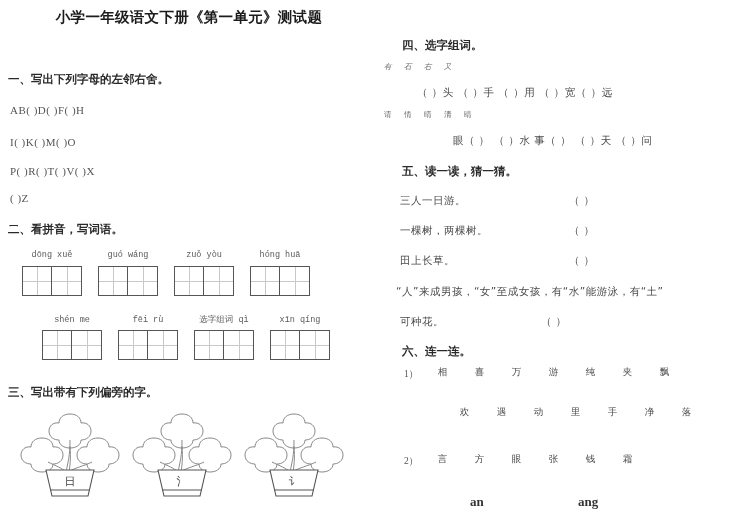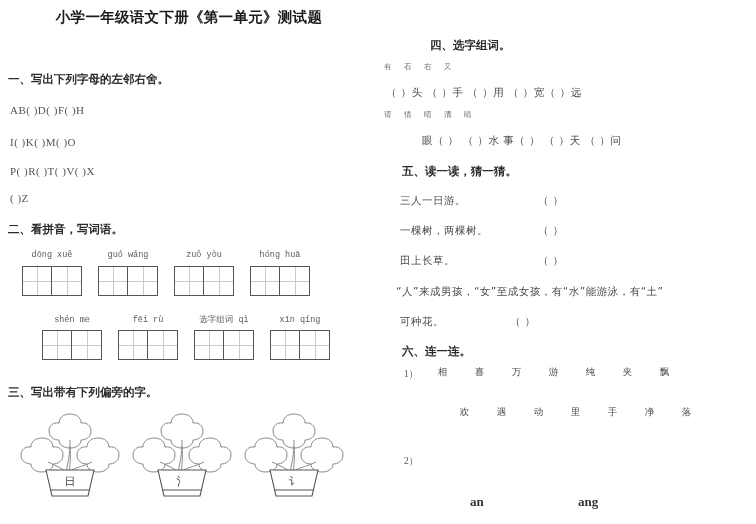--- a/index.html
+++ b/index.html
@@ -129,21 +129,21 @@
   }
   .pot-radical {
     position: absolute;
     left: 0; right: 0;
     top: 74px;
     text-align: center;
     font-family: "DejaVu Sans", "Liberation Sans", sans-serif;
     font-size: 11px;
     color: #444;
   }
-  .blank-paren { letter-spacing: 0.5px; }
+  .blank-paren { letter-spacing: 0.5px; margin-left: 31px; }
   .conn-row {
     position: absolute;
     font-family: "DejaVu Sans", "Liberation Sans", sans-serif;
     font-size: 9.5px;
     color: #4a4a4a;
     white-space: nowrap;
   }
   .conn-row span { display: inline-block; width: 37px; text-align: center; }
   .idx {
     position: absolute;
@@ -286,23 +286,23 @@
           </g>
         </svg>
         <div class="pot-radical">讠</div>
       </div>
 
     </div>
   </div>
 
   <div class="col-right">
 
-    <div class="sec-head" style="left:24px; top:38px;margin-left:28px;">四、选字组词。</div>
-
-    <div class="small-chars" style="left:6px; top:62px;">
+    <div class="sec-head" style="left:24px; top:38px;">四、选字组词。</div>
+
+    <div class="small-chars" style="left:6px; top:62px;font-style:italic;">
       <span>有</span><span>石</span><span>右</span><span>又</span>
     </div>
 
     <div class="txtline cjk blank-paren" style="left:8px; top:86px;">（        ）头  （        ）手   （      ）用 （      ）宽（      ）远</div>
 
     <div class="small-chars" style="left:6px; top:110px;">
       <span>请</span><span>情</span><span>晴</span><span>清</span><span>睛</span>
     </div>
 
     <div class="txtline cjk blank-paren" style="left:8px; top:134px;padding-left:36px;">眼（      ）  （      ）水   事（      ）   （      ）天  （      ）问</div>
@@ -327,18 +327,21 @@
     <div class="idx" style="left:26px; top:368px;">1）</div>
     <div class="conn-row" style="left:68px; top:406px;">
       <span>欢</span><span>遇</span><span>动</span><span>里</span><span>手</span><span>净</span><span>落</span>
     </div>
 
     <div class="conn-row" style="left:46px; top:366px;">
       <span>相</span><span>喜</span><span>万</span><span>游</span><span>纯</span><span>夹</span><span>飘</span>
     </div>
 
     <div class="idx" style="left:26px; top:455px;">2）</div>
+    <div class="conn-row" style="left:46px; top:453px;">
+      <span>言</span><span>方</span><span>眼</span><span>张</span><span>钱</span><span>霜</span>
+    </div>
 
     <div class="finals" style="left:92px; top:494px;">an</div>
     <div class="finals" style="left:160px; top:494px;margin-left:40px;">ang</div>
 
   </div>
 </div>
 
 </body></html>

